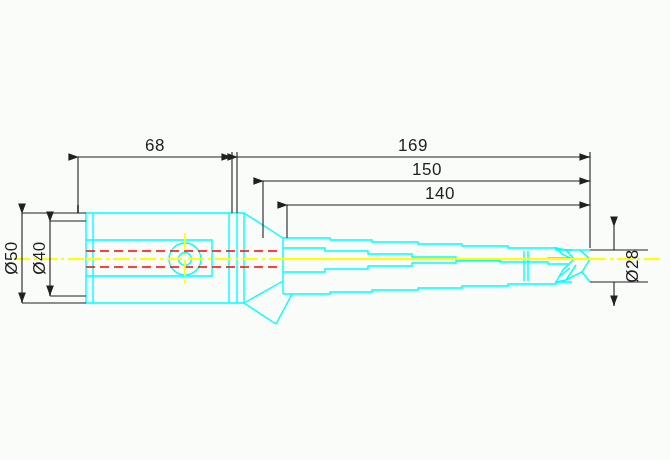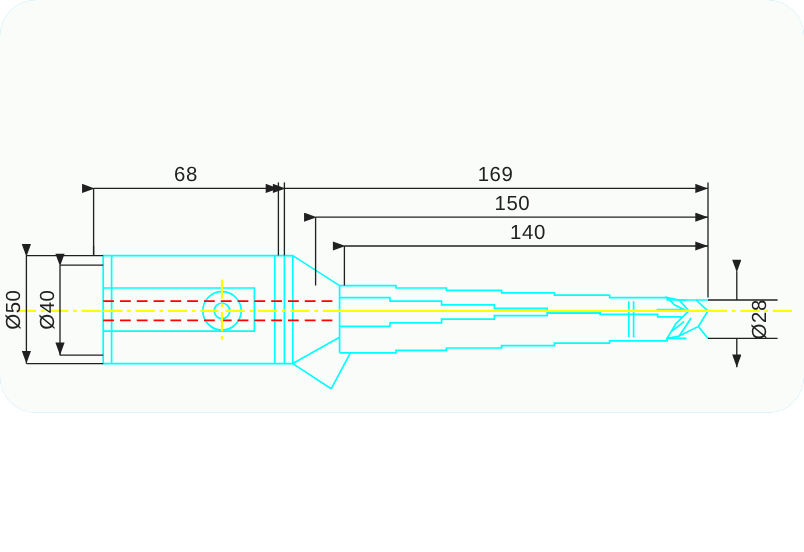--- a/index.html
+++ b/index.html
@@ -6,24 +6,23 @@
     margin: 0;
     padding: 0;
     background: #ffffff;
   }
   body {
     font-family: "Liberation Sans", sans-serif;
   }
   #drawing-root {
     position: relative;
     width: 670px;
-    height: 344px;
-    background: #7dd3fc;
+    height: 460px;
+    background: #22c55e;
     overflow: hidden;
-    border-radius: 30px;
   }
   #cad-svg {
     display: block;
     width: 670px;
     height: 460px;
   }
   text.dim-text {
     font-family: "Liberation Sans", sans-serif;
     font-size: 17px;
     fill: #202020;

